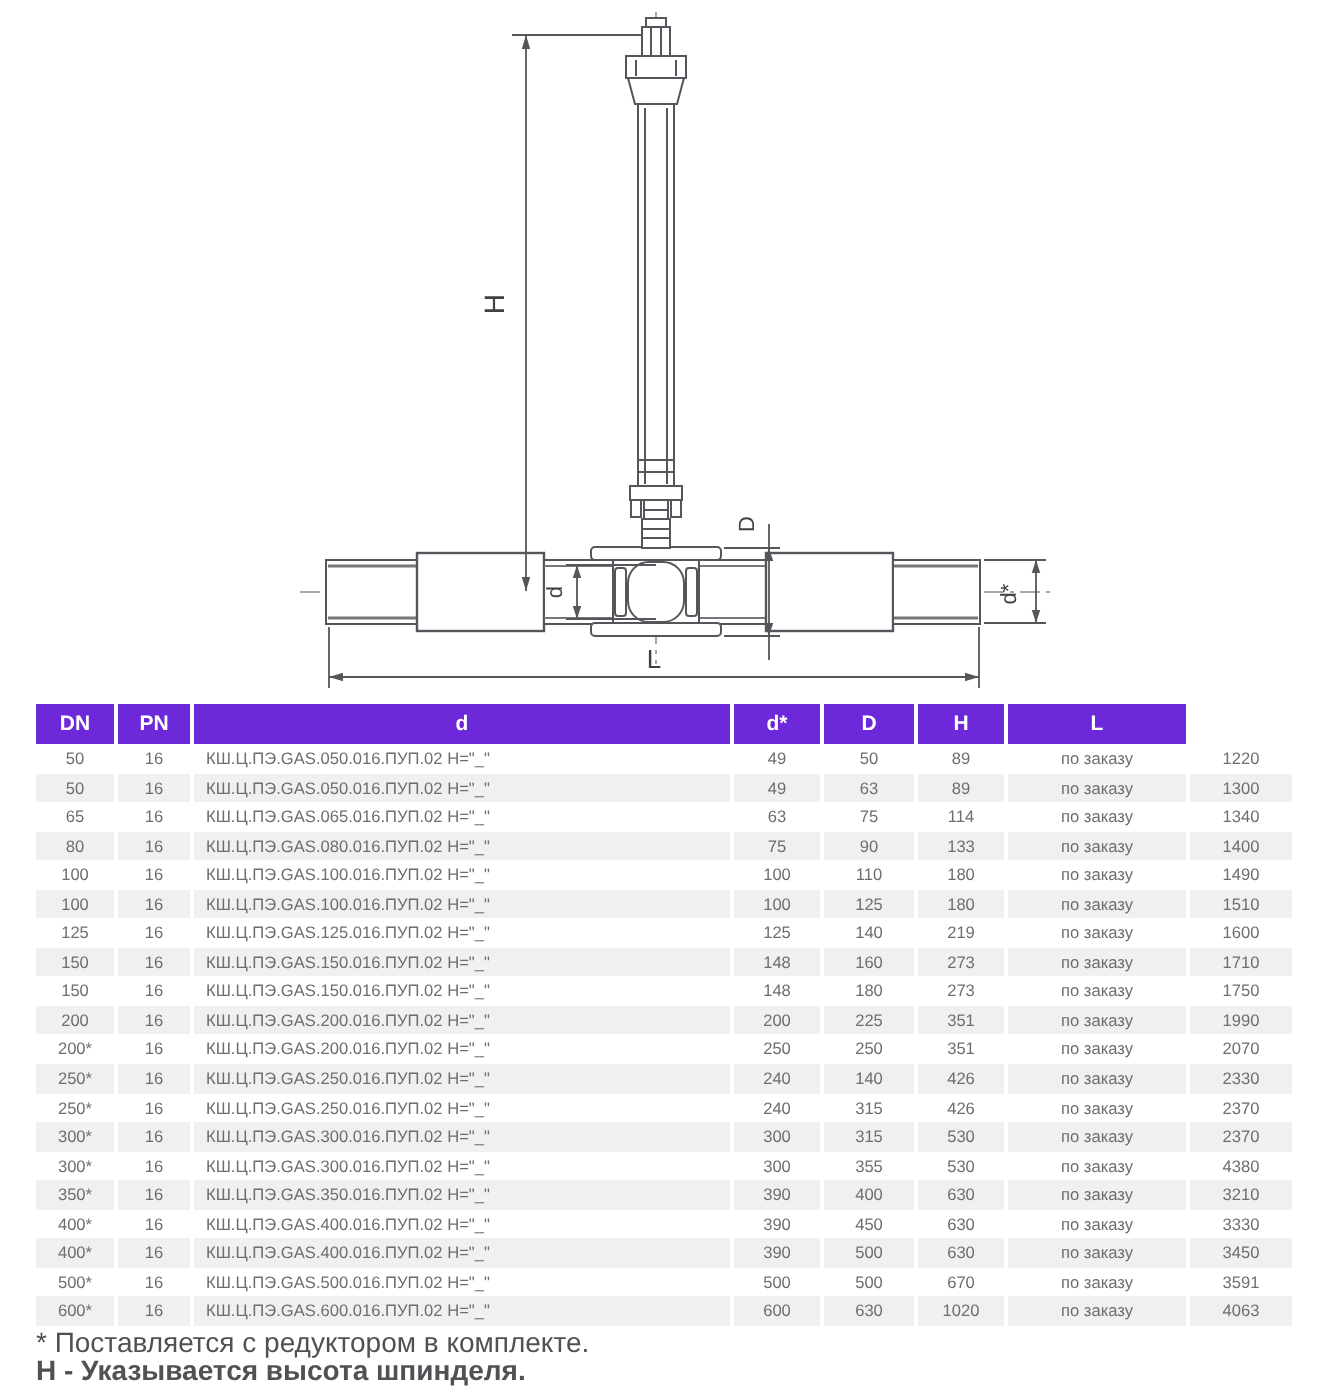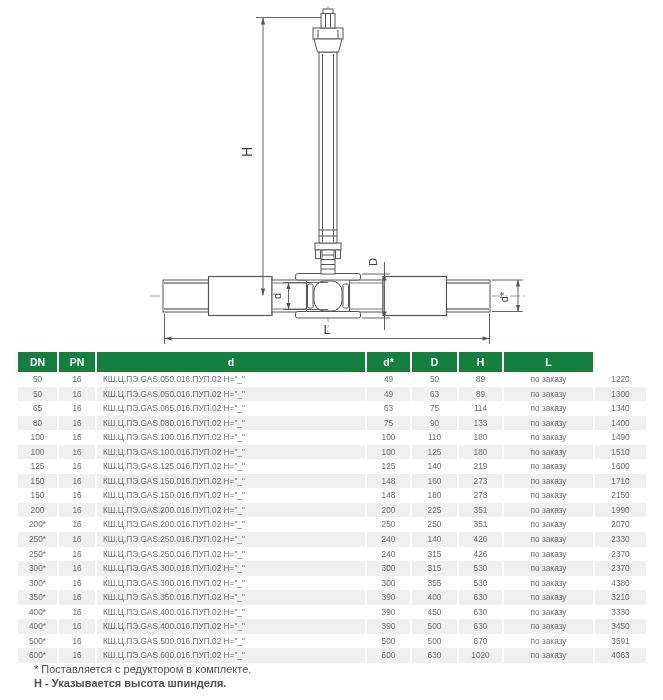--- a/index.html
+++ b/index.html
@@ -5,30 +5,30 @@
   html,body{margin:0;padding:0;background:#ffffff;}
   body{font-family:"Liberation Sans", sans-serif; -webkit-font-smoothing:antialiased;}
   #page{position:relative;width:663px;height:700px;background:#fff;overflow:hidden;}
 
   
   #drawing{position:absolute;left:0;top:0;width:663px;height:352px;}
 
   
   #spec-table{position:absolute;left:18px;top:352px;width:629px;}
   .thead,.trow{display:grid;grid-template-columns:39px 36px 268px 43px 45px 43px 89px 51px;column-gap:2px;}
-  .hcell{background:#15803d;color:#ffffff;font-weight:bold;font-size:10.5px;
+  .hcell{background:#6d28d9;color:#ffffff;font-weight:bold;font-size:10.5px;
          height:20px;line-height:20px;text-align:center;}
   .trow{height:14.55px;}
   .cell{font-size:8.3px;line-height:14.55px;color:#6d6e71;text-align:center;
         white-space:nowrap;overflow:hidden;}
   .trow.alt .cell{background:#f0f0f1;}
   .cell.c-code{text-align:left;padding-left:6px;}
   .hcell.h-code{}
   
-  .footnote{position:absolute;left:18px;font-size:11px;color:#4f5154;white-space:nowrap;margin-left:16px;}
+  .footnote{position:absolute;left:18px;font-size:14px;color:#4f5154;white-space:nowrap;}
   #footnote-asterisk{top:663px;}
   #footnote-h{top:677px;font-weight:bold;}
 </style>
 </head>
 <body>
 
 <div id="page">
 
   <svg id="drawing" viewBox="0 0 663 352" xmlns="http://www.w3.org/2000/svg">
     <g stroke="#53565a" stroke-width="1" fill="none">
@@ -254,21 +254,21 @@
           <div class="cell c-l">1710</div>
         </div>
         <div class="trow">
           <div class="cell c-dn">150</div>
           <div class="cell c-pn">16</div>
           <div class="cell c-code">КШ.Ц.ПЭ.GAS.150.016.ПУП.02 Н="_"</div>
           <div class="cell c-d">148</div>
           <div class="cell c-dstar">180</div>
           <div class="cell c-D">273</div>
           <div class="cell c-h">по заказу</div>
-          <div class="cell c-l">2150</div>
+          <div class="cell c-l">1750</div>
         </div>
         <div class="trow alt">
           <div class="cell c-dn">200</div>
           <div class="cell c-pn">16</div>
           <div class="cell c-code">КШ.Ц.ПЭ.GAS.200.016.ПУП.02 Н="_"</div>
           <div class="cell c-d">200</div>
           <div class="cell c-dstar">225</div>
           <div class="cell c-D">351</div>
           <div class="cell c-h">по заказу</div>
           <div class="cell c-l">1990</div>

